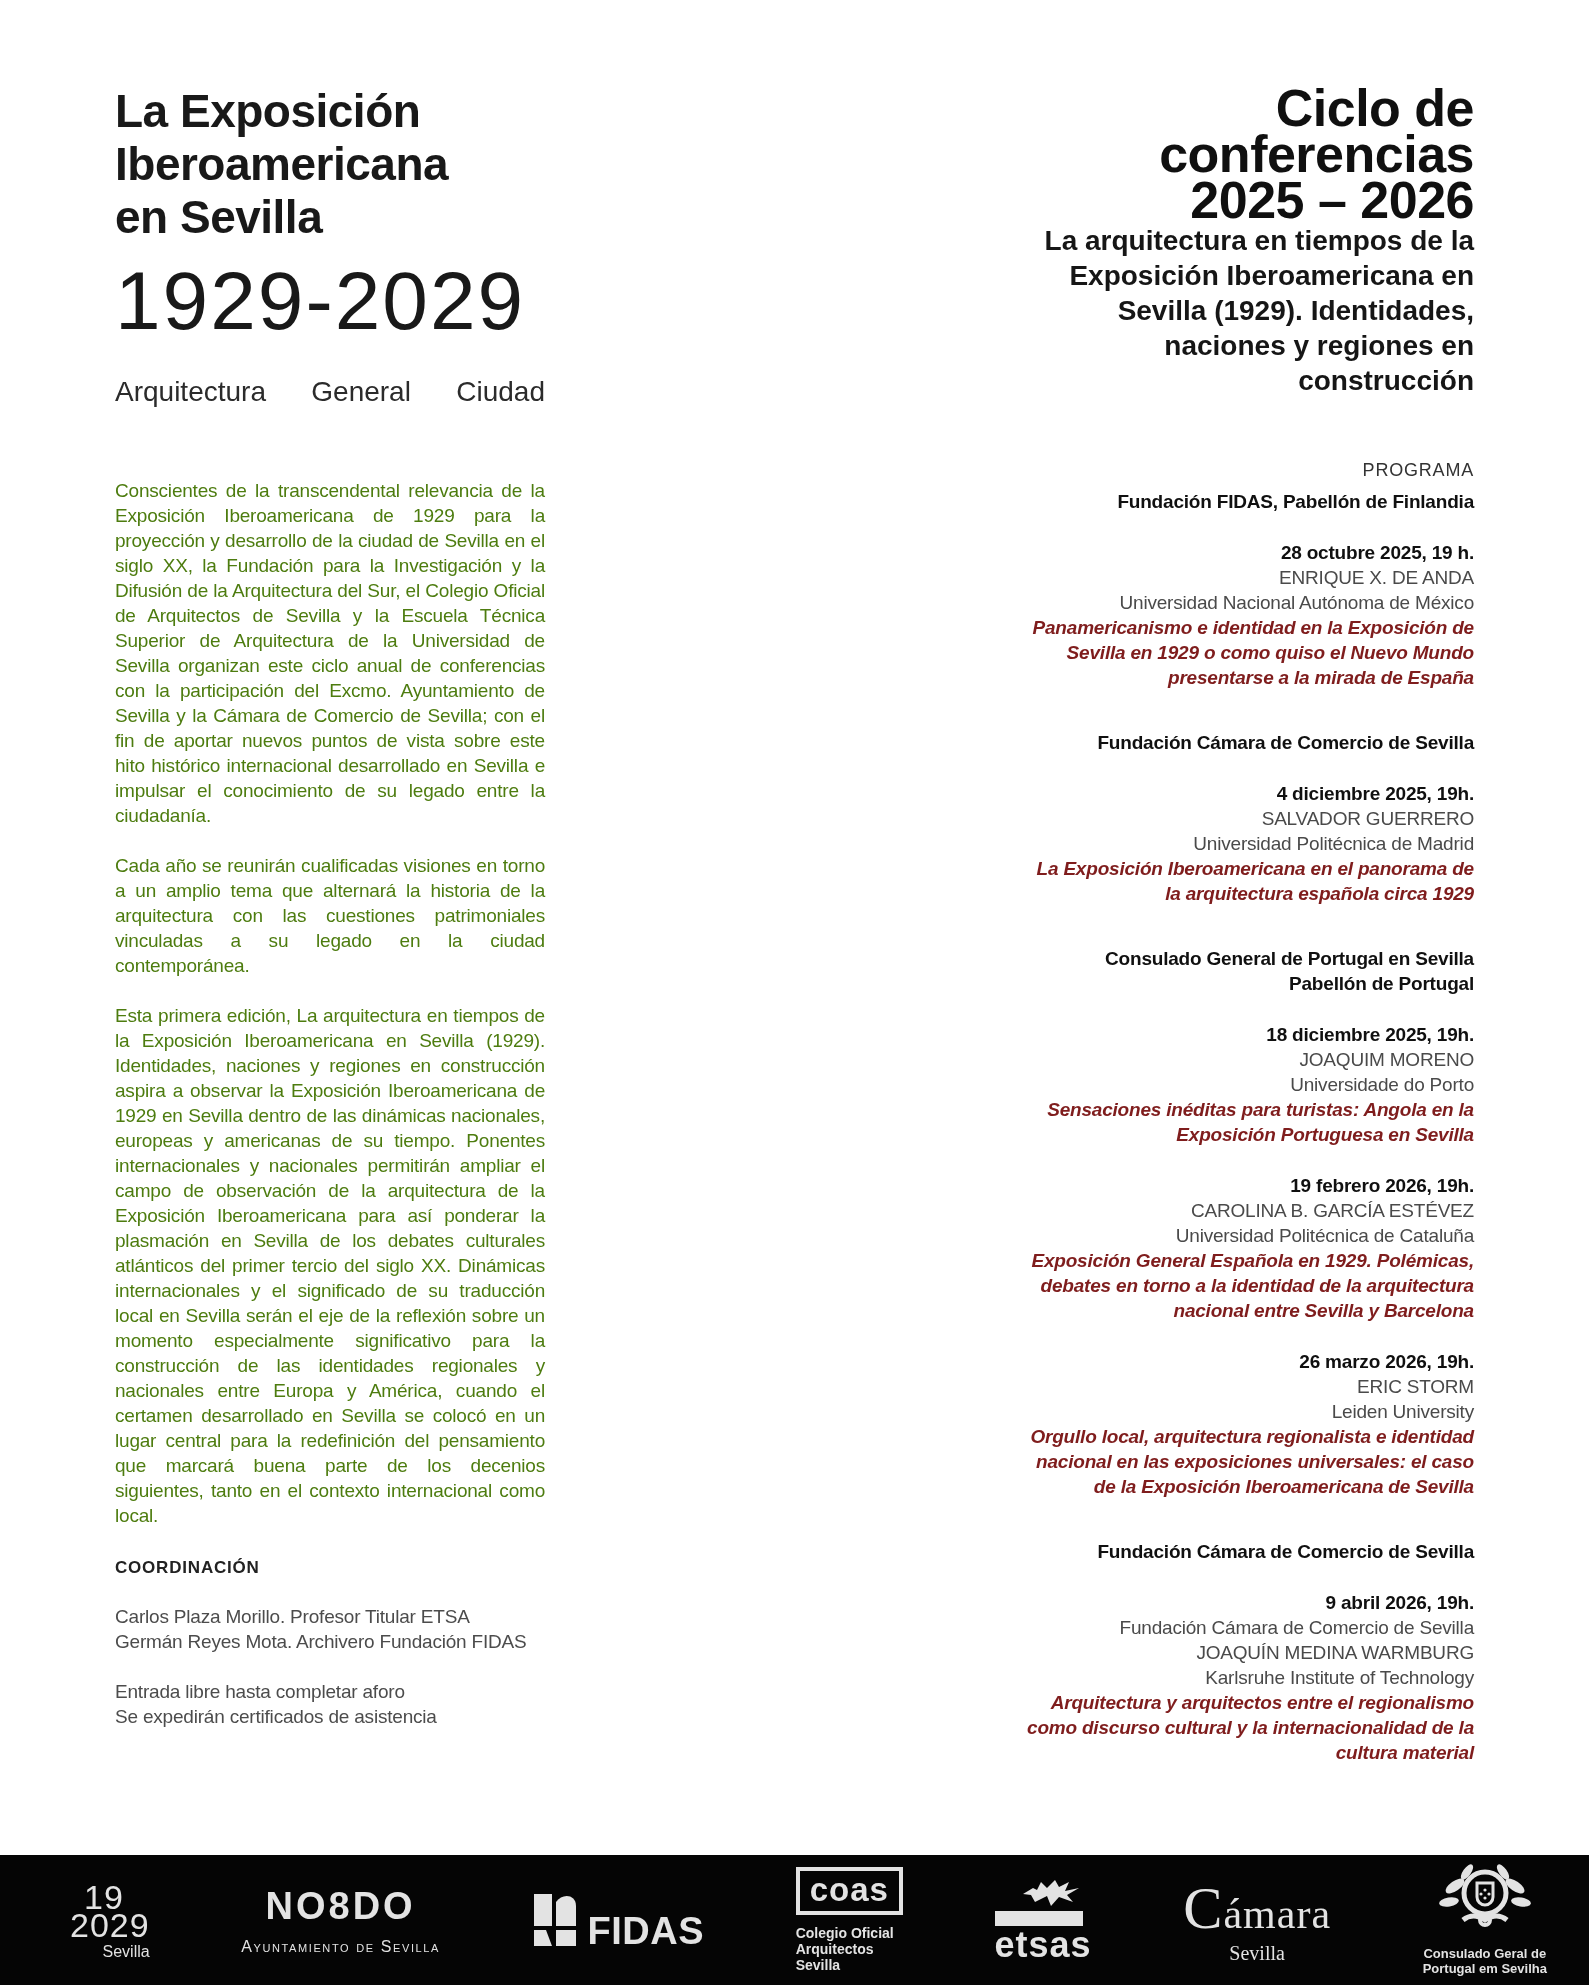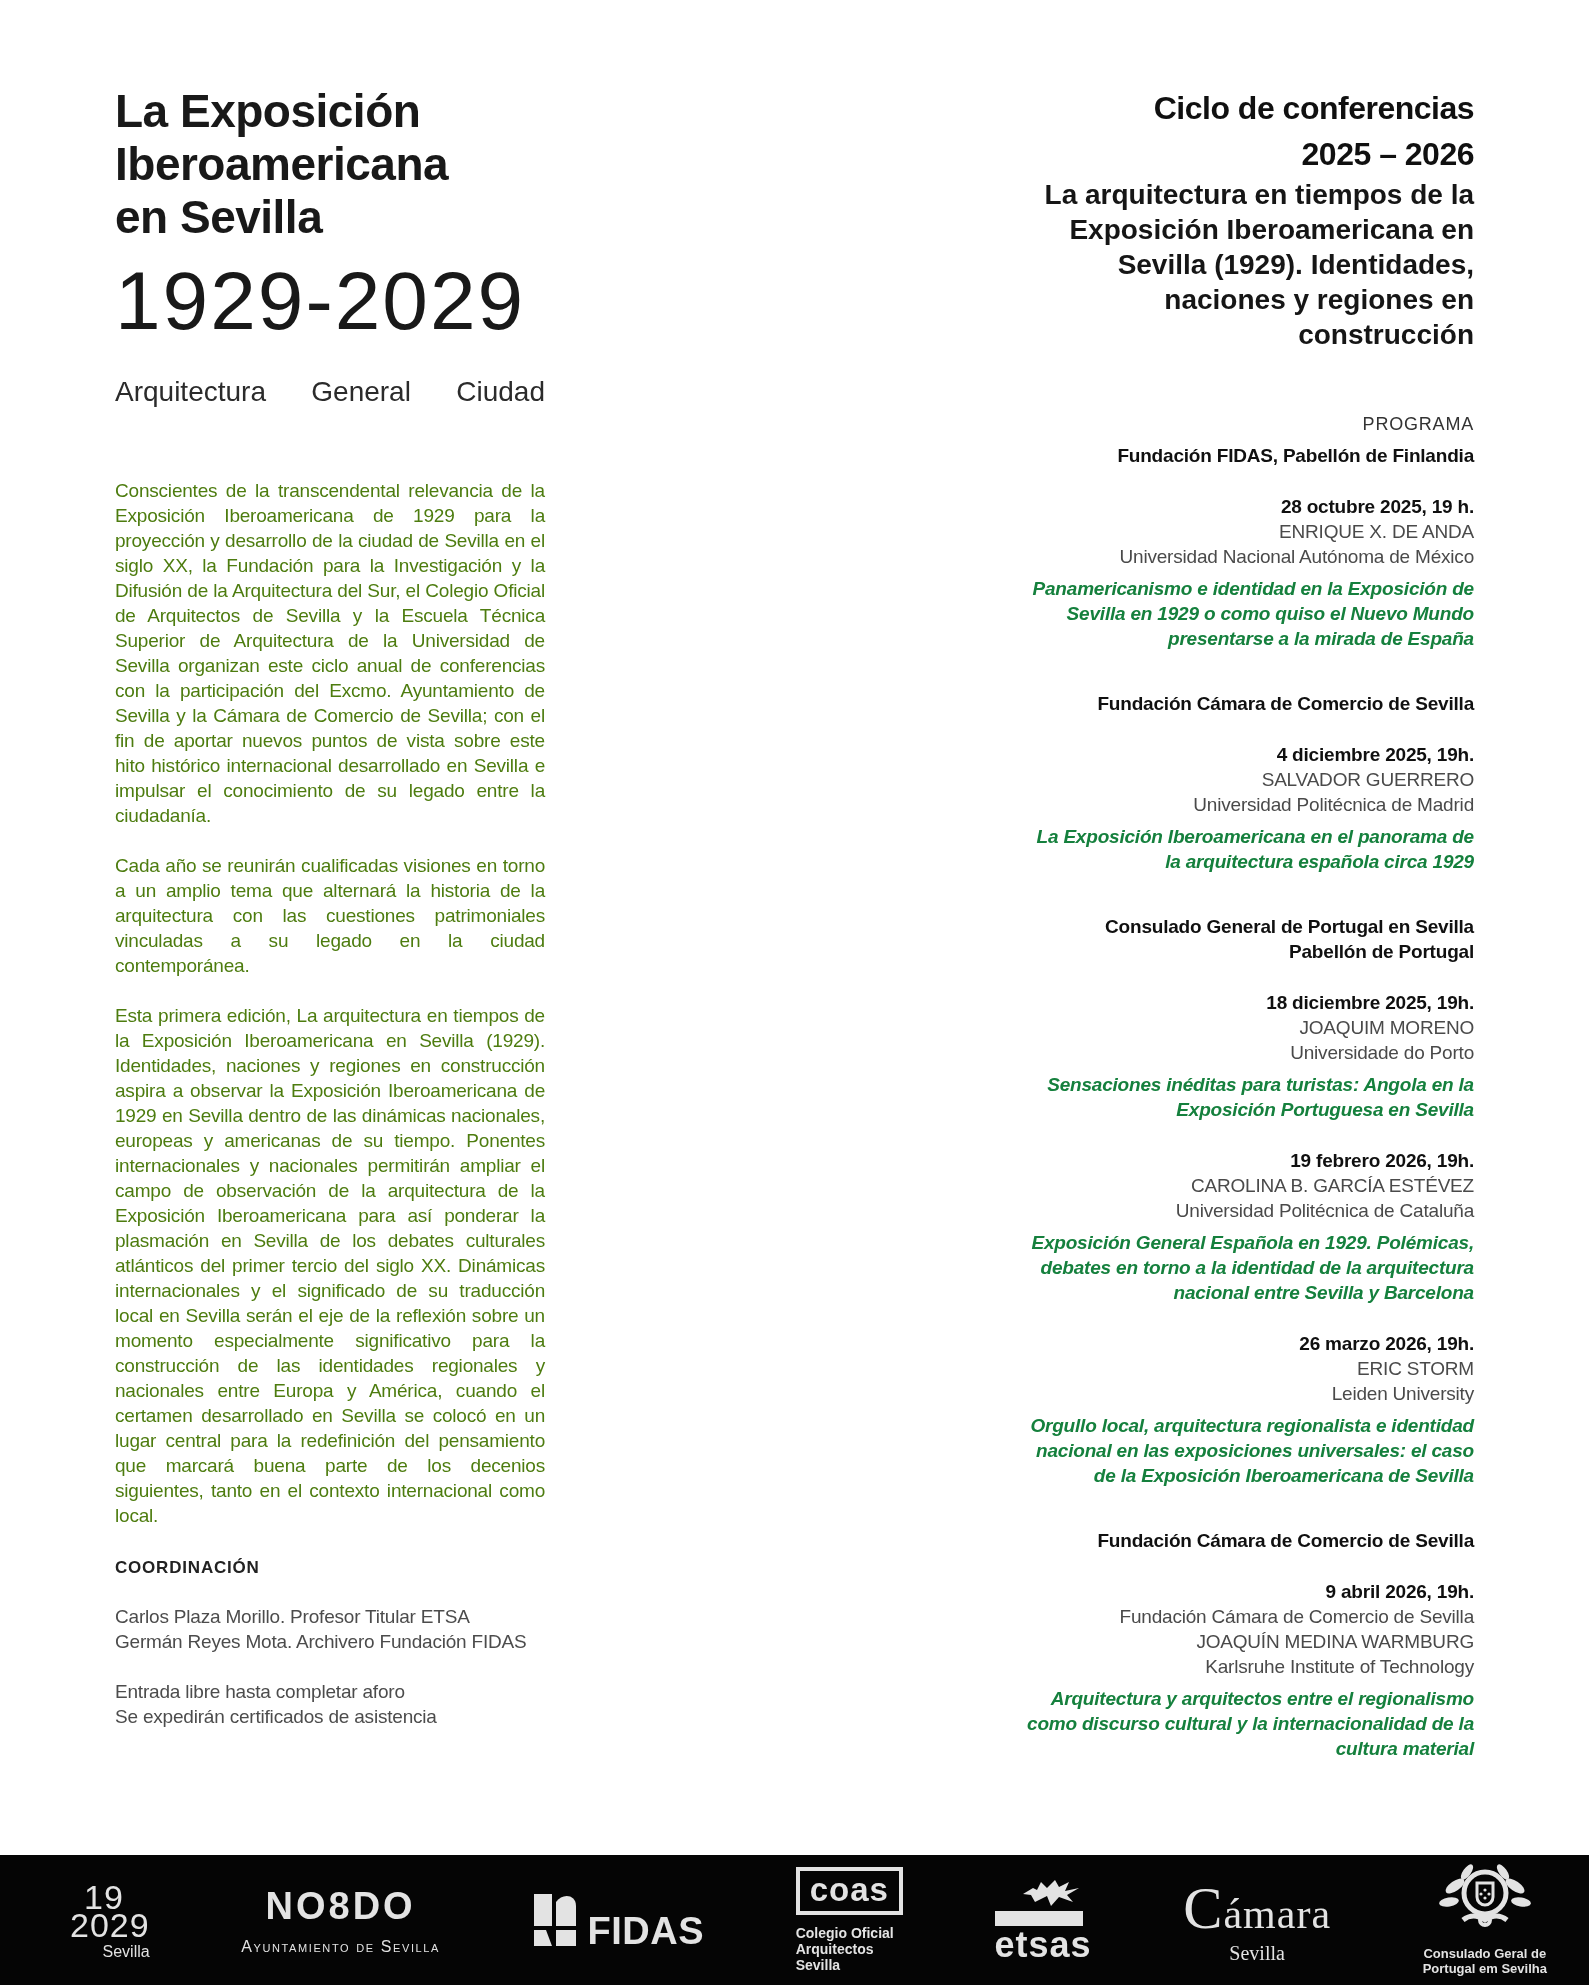--- a/index.html
+++ b/index.html
@@ -15,29 +15,29 @@
   .keywords{display:flex;justify-content:space-between;font-size:28px;color:#2b2b2b;margin-top:34px;}
 
   
   .intro{margin-top:70px;font-size:19px;line-height:25px;color:#4d7c0f;text-align:justify;letter-spacing:-0.2px;}
   .intro p{margin:0 0 25px 0;}
   .coordination-heading{margin-top:30px;font-size:17px;font-weight:600;letter-spacing:0.8px;color:#222;}
   .coordination{margin-top:26px;font-size:19px;line-height:25px;color:#4c4c4c;text-align:justify;letter-spacing:-0.2px;}
   .notes{margin-top:25px;font-size:19px;line-height:25px;color:#4c4c4c;letter-spacing:-0.2px;}
 
   
-  .cycle-title{font-size:32px;line-height:46px;font-weight:700;color:#101010;letter-spacing:-0.5px;}
+  .cycle-title{font-size:52px;line-height:46px;font-weight:700;color:#101010;letter-spacing:-0.5px;}
   .subtitle{font-size:28px;line-height:35px;font-weight:600;color:#161616;}
   .programa-label{margin-top:62px;font-size:18px;color:#333;letter-spacing:0.8px;}
   .program{font-size:19px;line-height:25px;color:#4a4a4a;letter-spacing:-0.2px;}
   .venue-heading{margin-top:40px;font-weight:700;color:#101010;}
   .program .venue-heading:first-child{margin-top:8px;}
   .event{margin-top:26px;}
   .event-date{font-weight:700;color:#101010;}
-  .event-title{font-weight:700;font-style:italic;color:#15803d;margin-top:7px;}
+  .event-title{font-weight:700;font-style:italic;color:#7f1d1d;}
 
   
   .footer{position:absolute;left:0;bottom:0;width:100%;height:130px;background:#050505;
           display:flex;align-items:center;justify-content:space-between;
           padding:0 42px 0 70px;box-sizing:border-box;color:#e3e3e3;}
   .logo{flex:0 0 auto;}
 
   .logo-expo{line-height:1;}
   .expo-top{font-size:34px;font-weight:500;margin-left:14px;letter-spacing:1px;}
   .expo-bottom{font-size:34px;font-weight:500;margin-top:-6px;letter-spacing:1px;}

